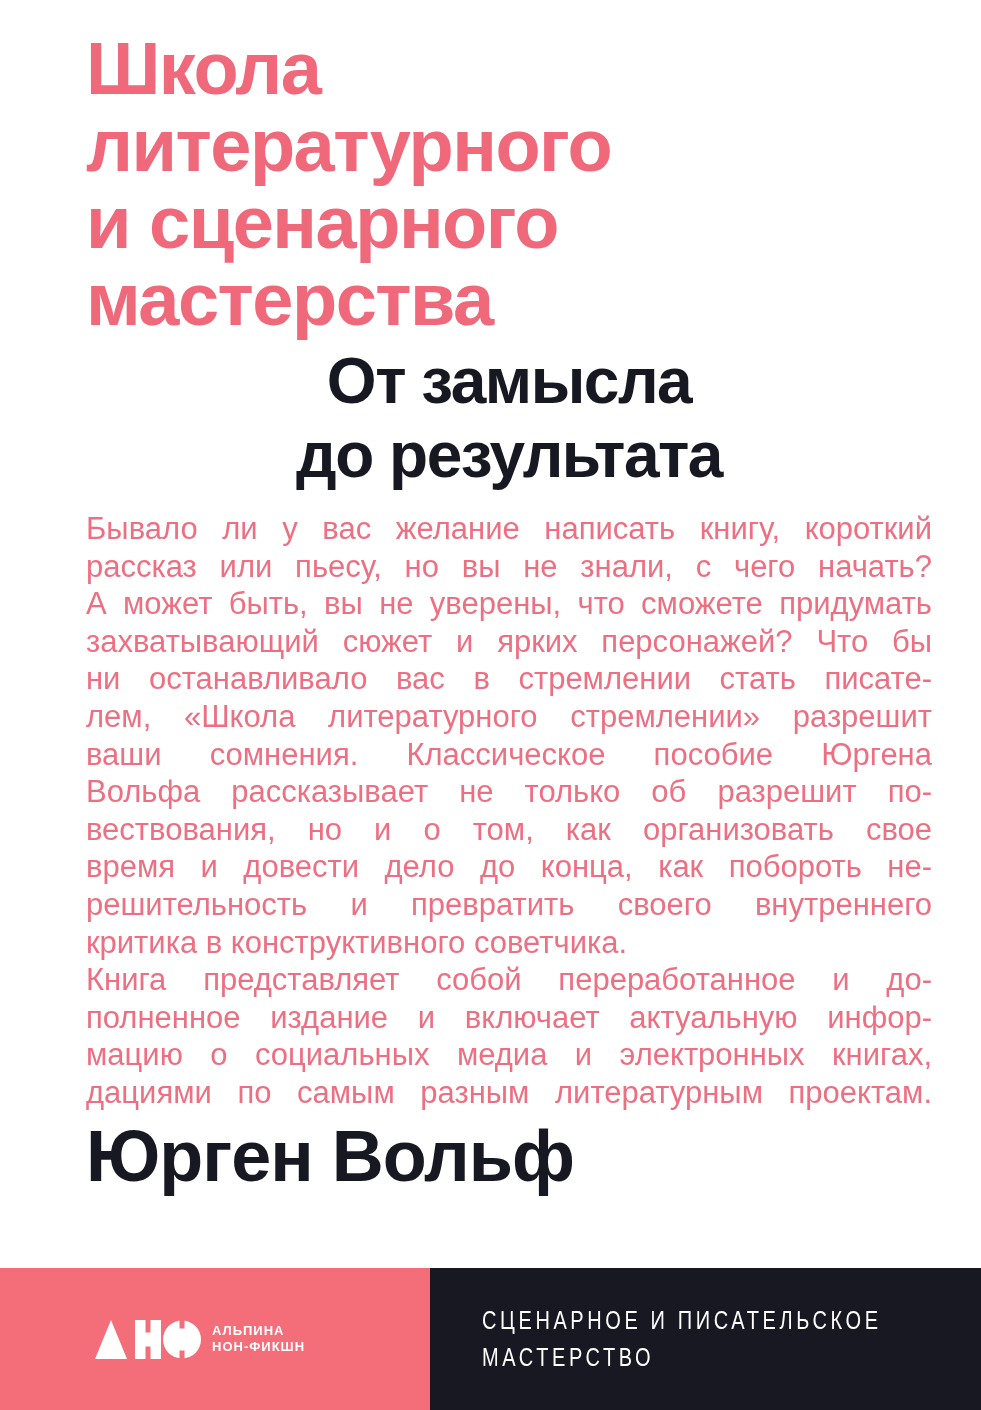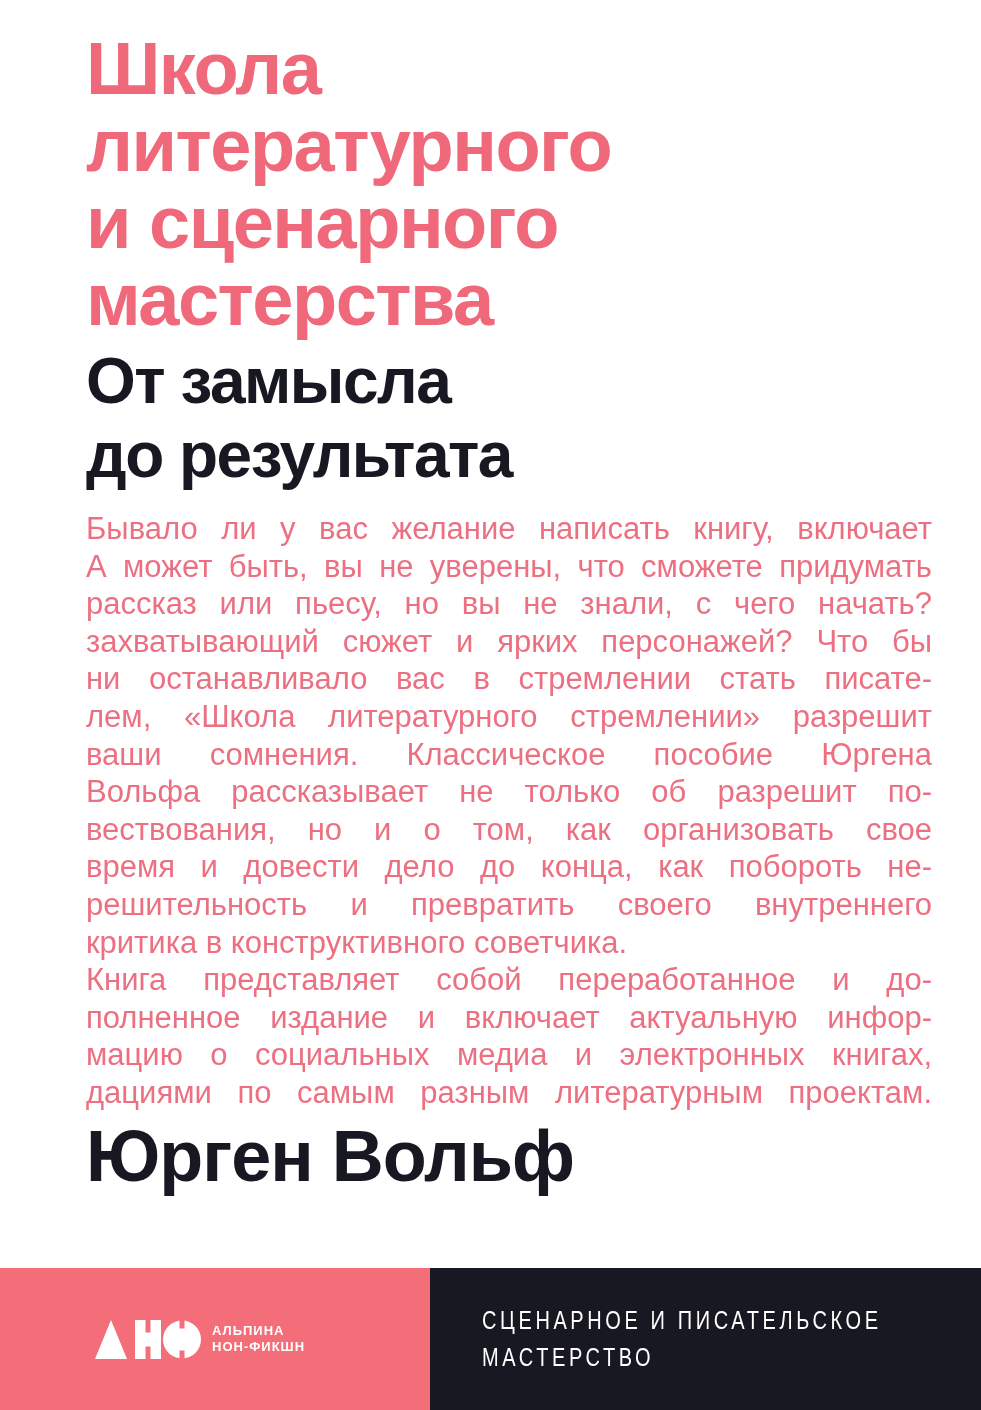--- a/index.html
+++ b/index.html
@@ -9,21 +9,21 @@
     font-family:"Liberation Sans", sans-serif;
   }
   .content { position:absolute; left:86px; top:0; width:846px; }
 
   .title {
     margin-top:30px; color:#ef697b; font-weight:700;
     font-size:74px; line-height:77px; letter-spacing:-1.5px;
   }
   .subtitle {
     margin-top:6px; color:#171821; font-weight:700;
-    font-size:64px; line-height:74px; letter-spacing:-1.5px;
+    font-size:64px; line-height:74px; letter-spacing:-1.5px;text-align:center;
   }
   .annotation {
     margin-top:18px; color:#ec7081; font-weight:400;
     font-size:31px; line-height:37.6px;
   }
   .annotation .line { text-align:justify; text-align-last:justify; }
   .annotation .line.no-stretch { text-align:left; text-align-last:left; }
 
   .author {
     margin-top:4px; color:#171821; font-weight:700;
@@ -62,23 +62,23 @@
         <div class="line">и сценарного</div>
         <div class="line">мастерства</div>
       </div>
 
     <div class="subtitle">
         <div class="line">От замысла</div>
         <div class="line">до результата</div>
       </div>
 
     <div class="annotation">
-        <div class="line">Бывало ли у вас желание написать книгу, включает</div>
+        <div class="line">Бывало ли у вас желание написать книгу, короткий</div>
+        <div class="line">рассказ или пьесу, но вы не знали, с чего начать?</div>
         <div class="line">А может быть, вы не уверены, что сможете придумать</div>
-        <div class="line">рассказ или пьесу, но вы не знали, с чего начать?</div>
         <div class="line">захватывающий сюжет и ярких персонажей? Что бы</div>
         <div class="line">ни останавливало вас в стремлении стать писате-</div>
         <div class="line">лем, «Школа литературного стремлении» разрешит</div>
         <div class="line">ваши сомнения. Классическое пособие Юргена</div>
         <div class="line">Вольфа рассказывает не только об разрешит по-</div>
         <div class="line">вествования, но и о том, как организовать свое</div>
         <div class="line">время и довести дело до конца, как побороть не-</div>
         <div class="line">решительность и превратить своего внутреннего</div>
         <div class="line no-stretch">критика в конструктивного советчика.</div>
         <div class="line">Книга представляет собой переработанное и до-</div>

